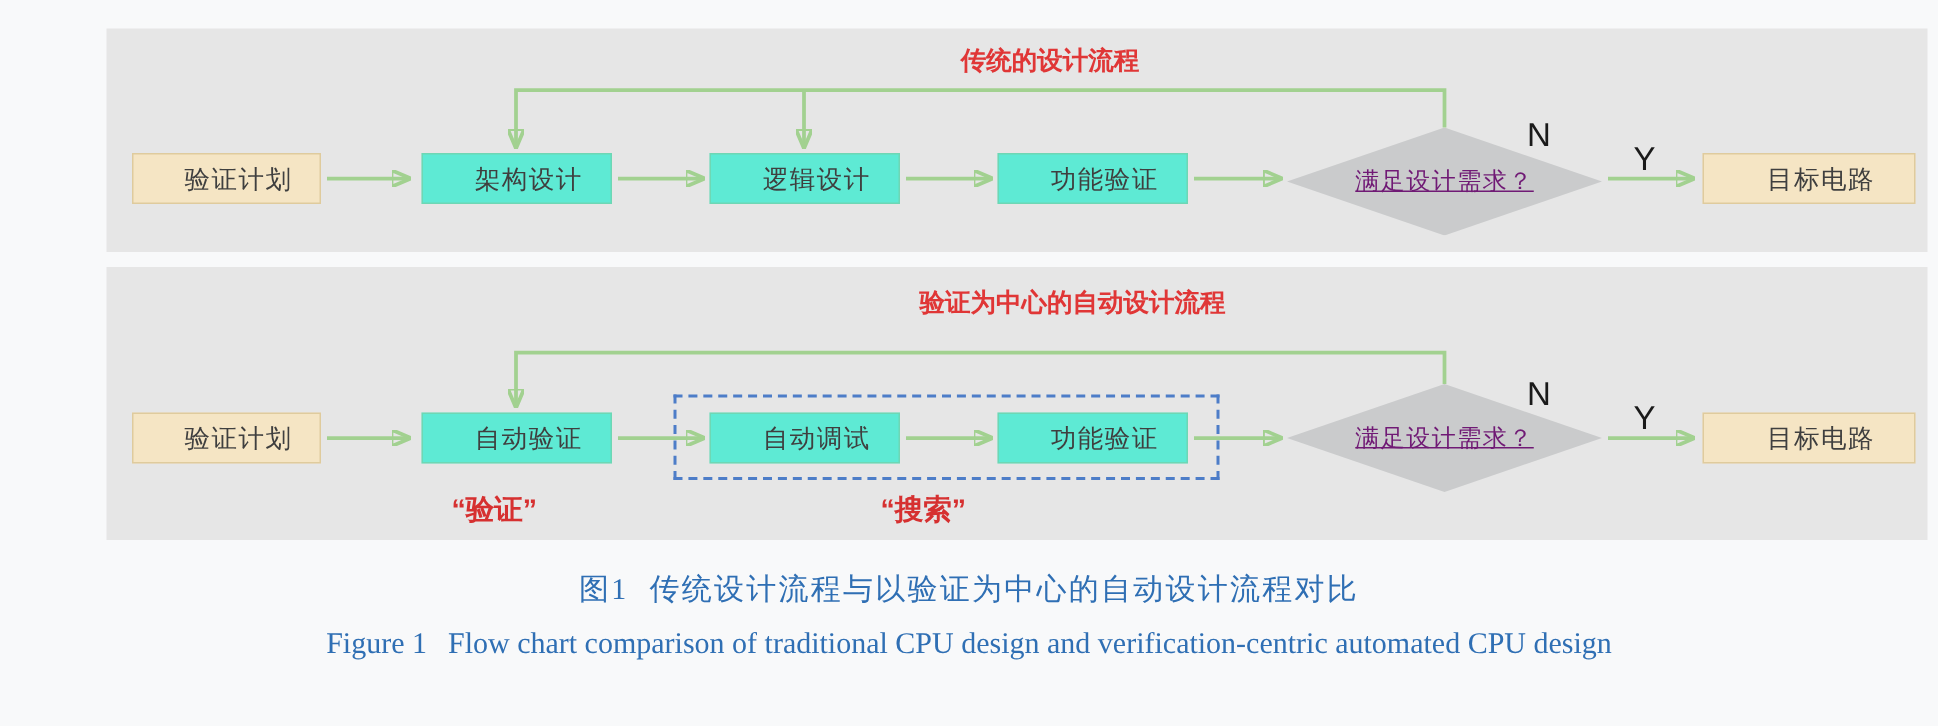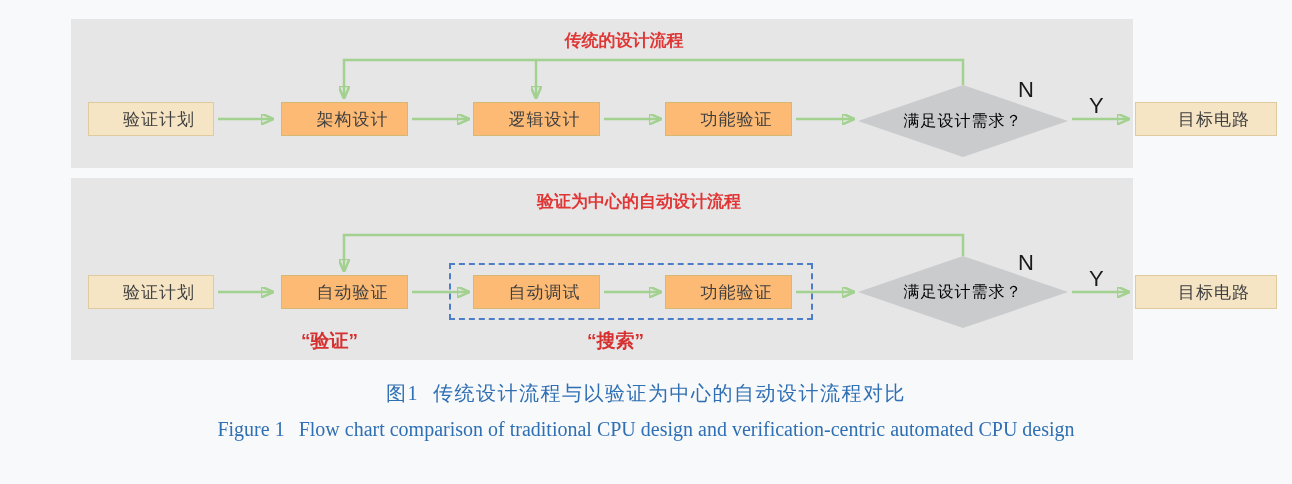--- a/index.html
+++ b/index.html
@@ -4,21 +4,21 @@
 <style>
   html,body{margin:0;padding:0;}
   body{
     width:1292px;height:484px;
     background:#f8f9fa;
     font-family:"Liberation Sans","DejaVu Sans",sans-serif;
     position:relative;overflow:hidden;
   }
   .stage{position:absolute;left:0;top:0;width:1292px;height:484px;}
   .panel{
-    position:absolute;left:71px;width:1062px;
+    position:absolute;left:71px;width:1214px;
     background:#e6e6e6;
   }
   .panel.traditional{top:19px;height:149px;}
   .panel.automated{top:178px;height:182px;}
   .flow-title{
     position:absolute;top:11px;width:100%;
     text-align:center;
     color:#e03636;font-weight:bold;font-size:17px;line-height:22px;
   }
   .panel.traditional .flow-title{left:22px;}
@@ -28,28 +28,28 @@
     position:absolute;height:34px;
     display:flex;align-items:center;justify-content:center;
     font-size:17px;color:#3f3f3f;letter-spacing:1px;
     box-sizing:border-box;
     padding-left:16px;
   }
   .node.plan,.node.target{
     background:#f5e5c4;border:1px solid rgba(197,170,110,0.45);
   }
   .node.process{
-    background:#fdba74;border:1px solid rgba(140,180,120,0.35);text-align:right;
+    background:#5eead4;border:1px solid rgba(140,180,120,0.35);text-align:right;
   }
   .diamond{
     position:absolute;width:210px;height:72px;
     background:#cacbcc;
     clip-path:polygon(50% 0,100% 50%,50% 100%,0 50%);
     display:flex;align-items:center;justify-content:center;
-    font-size:16px;color:#000000;letter-spacing:1px;
+    font-size:16px;color:#701a75;letter-spacing:1px;text-decoration:underline;
   }
   .branch-label{
     position:absolute;font-size:22px;color:#1a1a1a;line-height:1;
   }
   .tag{
     position:absolute;top:150px;width:120px;text-align:left;
     color:#d63030;font-weight:bold;font-size:19px;line-height:26px;
   }
   .dashed-group{
     position:absolute;left:378px;top:85px;width:364px;height:57px;

